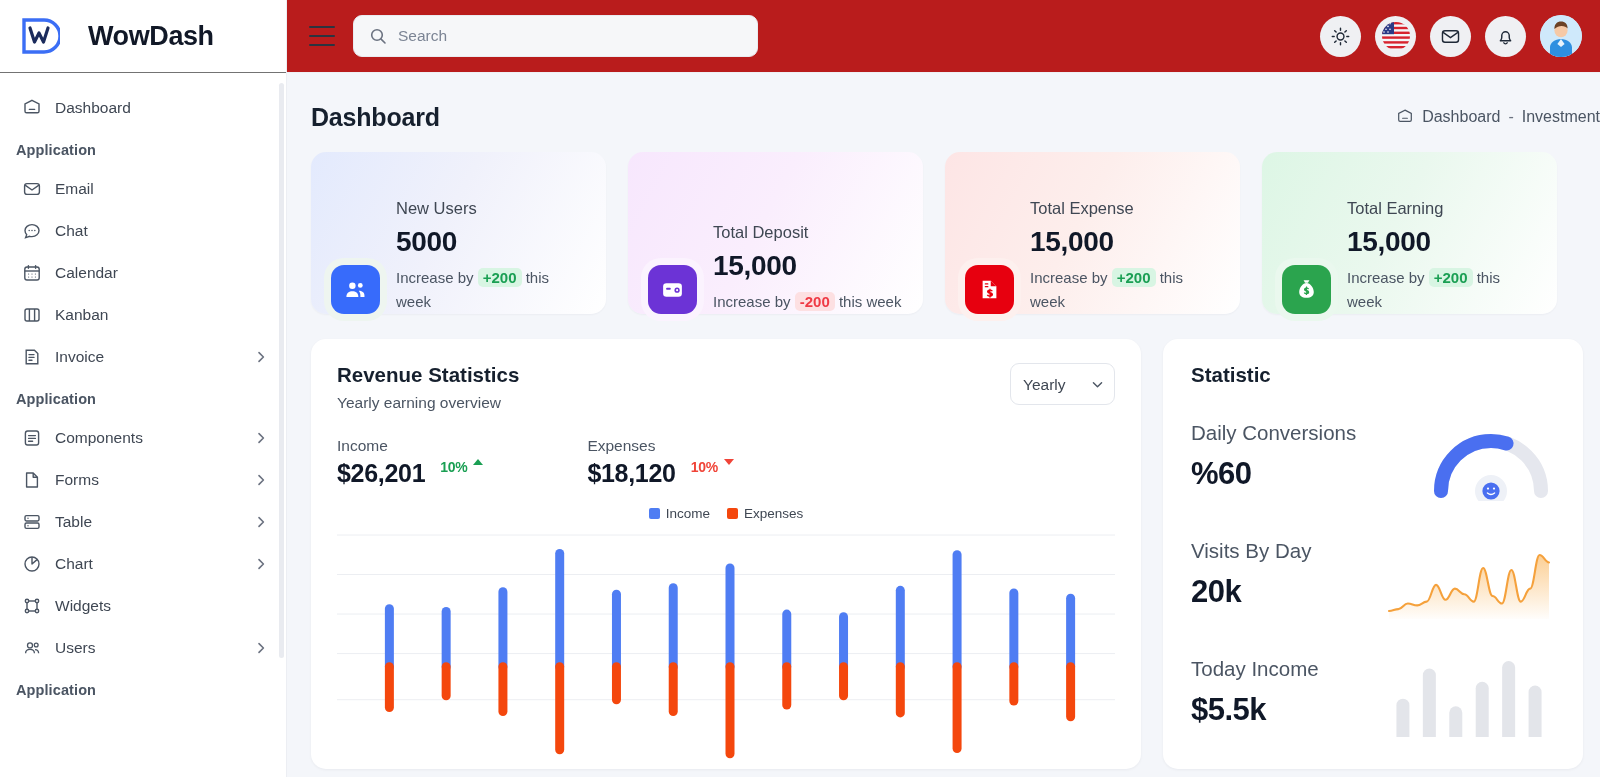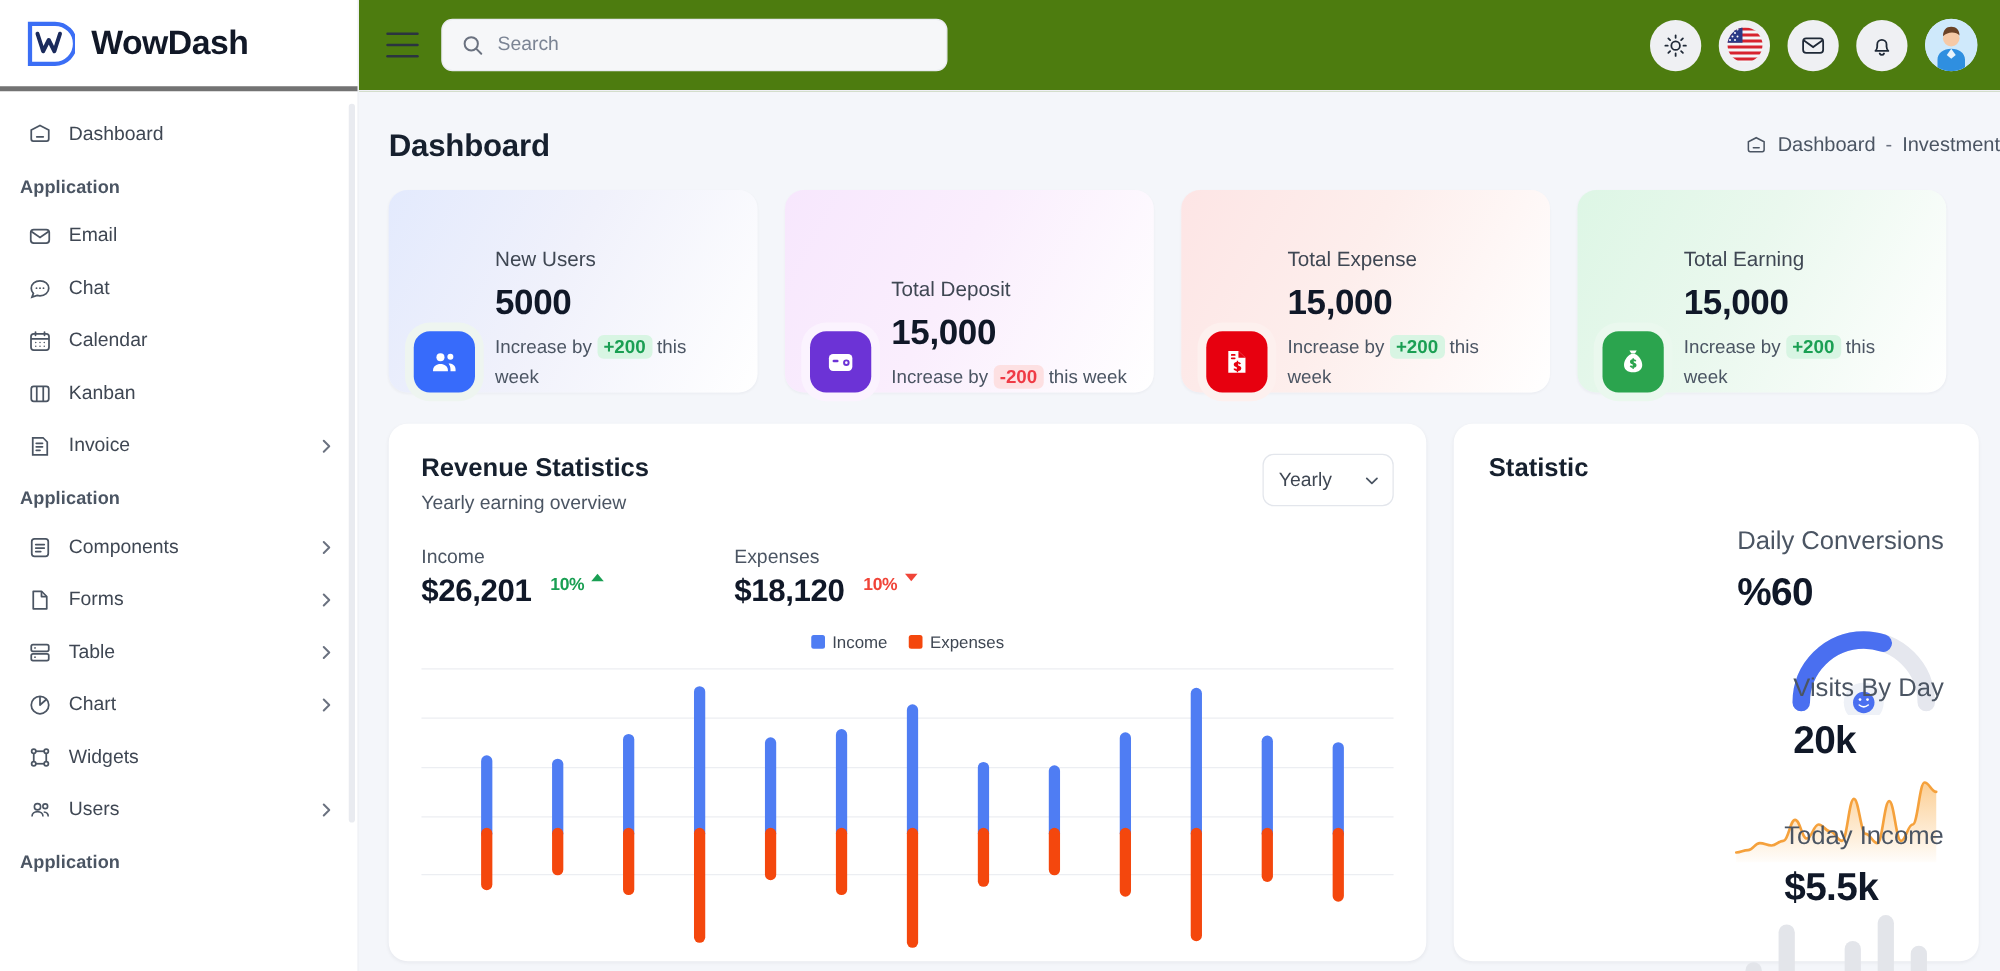--- a/index.html
+++ b/index.html
@@ -14,22 +14,22 @@
   .app { position: relative; width: 1600px; height: 777px; display: flex; }
 
   
   .sidebar {
     width: 287px; height: 777px; background: #fff;
     border-right: 1px solid #eceef3;
     display: flex; flex-direction: column; flex: 0 0 287px;
     position: relative; z-index: 5;
   }
   .brand {
-    height: 73px; display: flex; align-items: center; gap: 13px;
-    padding: 0 0 0 20px; border-bottom: 4px solid #737373;
+    height: 73px; display: flex; align-items: center; gap: 28px;
+    padding: 0 0 0 20px; border-bottom: 1px solid #737373;
     flex: 0 0 73px;
   }
   .brand-logo { width: 40px; height: 40px; display:block; }
   .brand-name {
     font-size: 27px; font-weight: 700; color: #111827; letter-spacing: -0.4px;
   }
   .nav-scroll {
     flex: 1 1 auto; overflow: hidden; position: relative;
     padding: 14px 0 0 0;
   }
@@ -46,21 +46,21 @@
     padding: 11px 18px 11px 22px; cursor: pointer;
     color: #3f4753; font-size: 15.5px; position: relative;
   }
   .nav-item .ico { width: 20px; height: 20px; flex: 0 0 20px; display:block; color:#4b5563;}
   .nav-item .label { flex: 1 1 auto; line-height: 1.1; }
   .nav-item .chev { width: 14px; height: 14px; flex: 0 0 14px; color: #6b7280; }
 
   
   .main { flex: 1 1 auto; height: 777px; display: flex; flex-direction: column; min-width:0;}
   .topbar {
-    height: 73px; flex: 0 0 73px; background: #4d7c0f;
+    height: 73px; flex: 0 0 73px; background: #b91c1c;
     display: flex; align-items: center; padding: 0 18px 0 22px; gap: 18px;
     border-bottom: 1px solid #eef0f4;
   }
   .hamburger { width: 26px; height: 20px; display:flex; flex-direction:column; justify-content:space-between; cursor:pointer;}
   .hamburger span { display:block; height:2.4px; background:#2b3440; border-radius:2px;}
   .hamburger span:nth-child(1){width:26px;} .hamburger span:nth-child(2){width:26px;} .hamburger span:nth-child(3){width:26px;}
   .searchbox {
     width: 405px; height: 42px; background: #f6f7f9; border: 1px solid #e9ebf0;
     border-radius: 9px; display: flex; align-items: center; gap: 11px; padding: 0 15px;
   }
@@ -134,21 +134,21 @@
   .tri.up { border-left: 5px solid transparent; border-right: 5px solid transparent; border-bottom: 6px solid #1a9f53;}
   .tri.down { border-left: 5px solid transparent; border-right: 5px solid transparent; border-top: 6px solid #f04438;}
   .chart-legend { display: flex; justify-content: center; gap: 17px; margin-top: 18px; }
   .legend-item { display: flex; align-items: center; gap: 6px; font-size: 13.5px; color: #3f4753; }
   .legend-swatch { width: 11px; height: 11px; border-radius: 2px; display:block;}
   .chart-area { margin-top: 8px; position: relative; height: 230px; }
 
   
   .panel-stat { width: 420px; flex: 0 0 420px; height: 430px; padding: 24px 28px 0 28px; }
   .stat-panel-title { font-size: 20.5px; font-weight: 700; color: #16202e; }
-  .stat-row { display: flex; align-items: flex-end; margin-top: 34px; height: 96px; flex-direction: column; }
+  .stat-row { display: flex; align-items: flex-start; margin-top: 34px; height: 96px; }
   .stat-row-2 { margin-top: 22px; }
   .stat-row-3 { margin-top: 22px; }
   .stat-row-text { flex: 1 1 auto; }
   .stat-row-label { font-size: 20.5px; color: #4b5563; }
   .stat-row-value { font-size: 31px; font-weight: 700; color: #101828; margin-top: 11px; letter-spacing:-0.5px;}
   .stat-row-viz { flex: 0 0 auto; }
 
   svg { display: block; }
 </style>
 </head>

